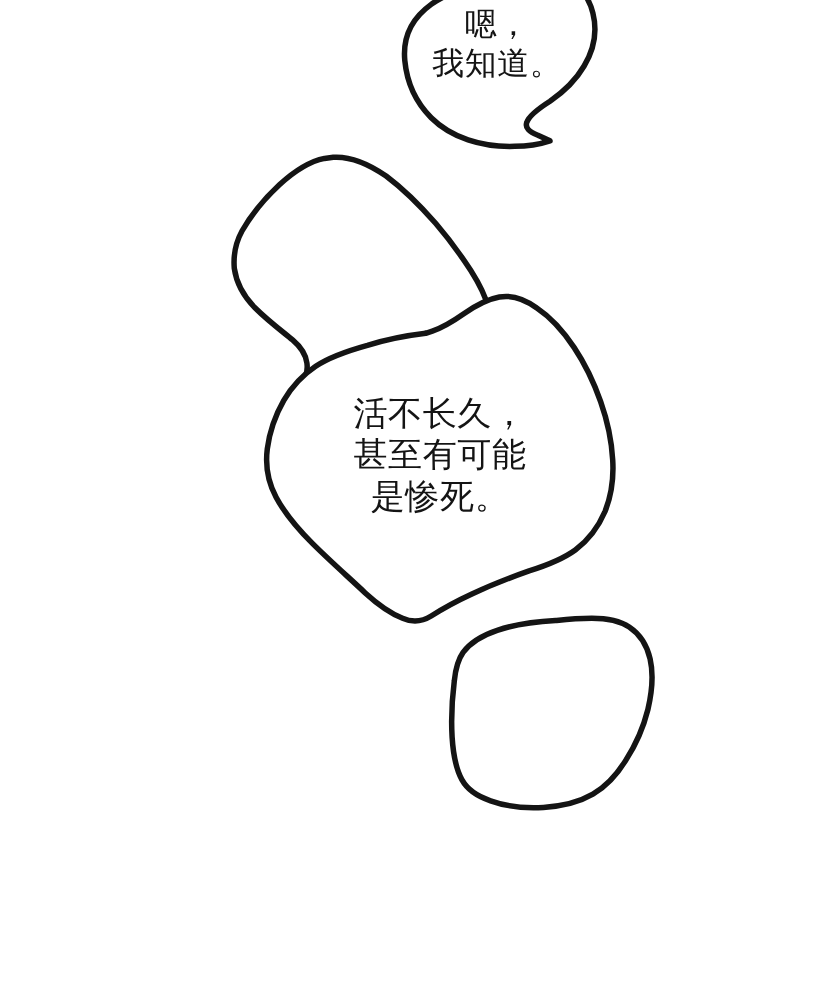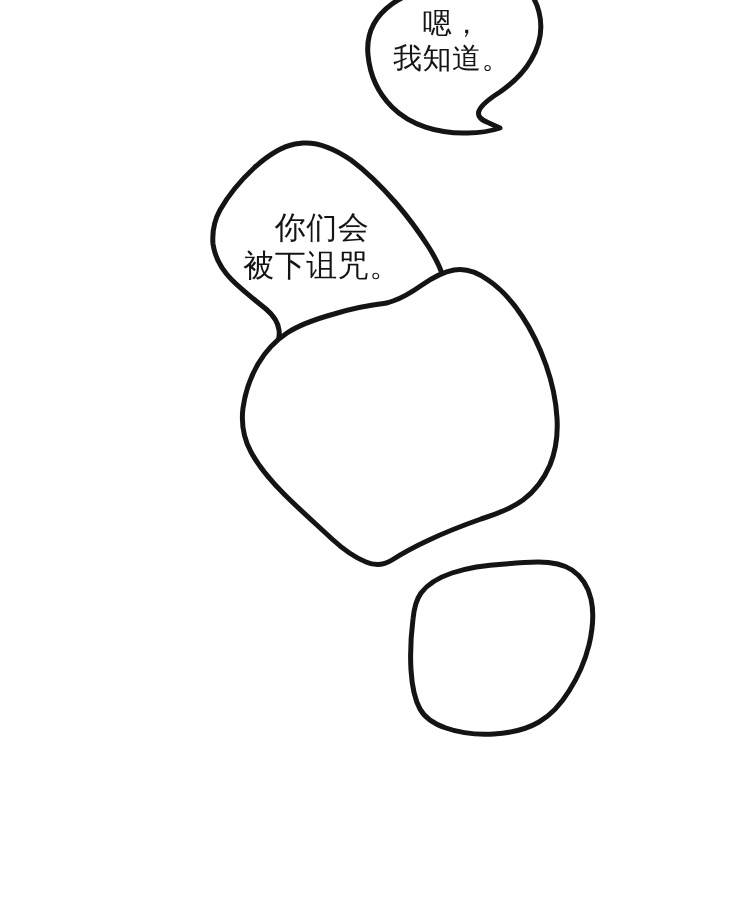--- a/index.html
+++ b/index.html
@@ -157,18 +157,19 @@
                C 588 586 581 576 572 570
                C 563 564 551 562 538 562
                C 527 562 515 563 506 564
                Z"></path>
     </g>
   </svg>
 
   <div class="bubble-text" id="text-bubble-1">嗯，
 我知道。</div>
 
-  <div class="bubble-text" id="text-bubble-2">你们会
-被下诅咒。</div>
 
+  <div class="bubble-text" id="text-bubble-3">活不长久，
+甚至有可能
+是惨死。</div>
 
 
 </div>
 
 </body></html>

